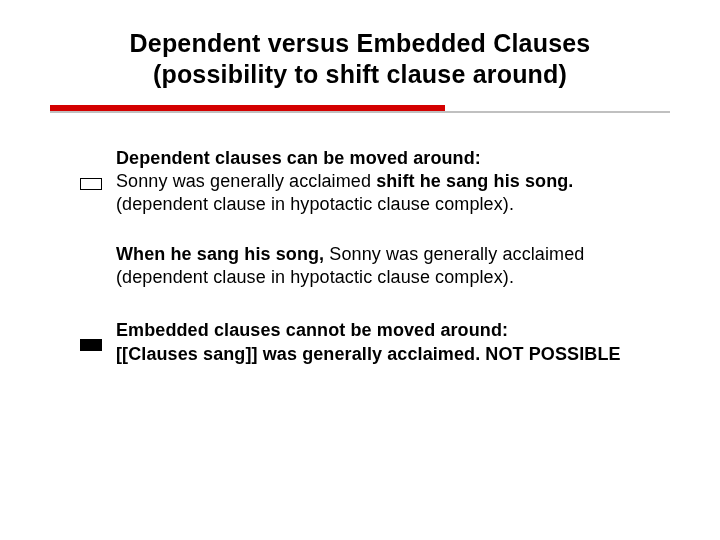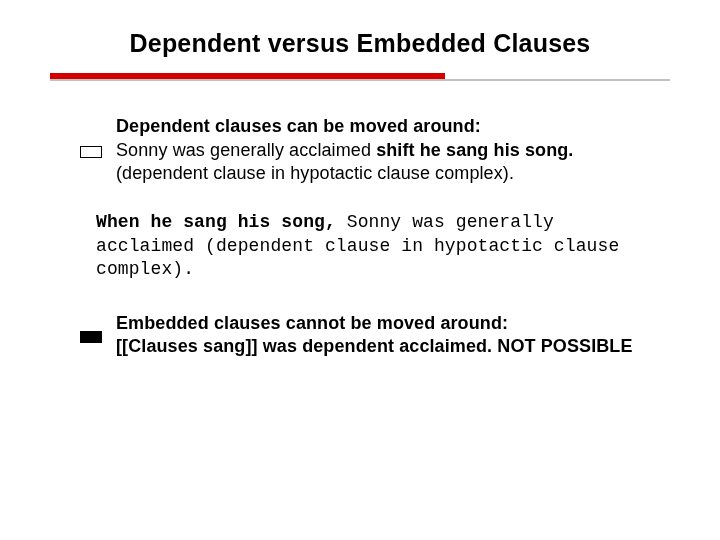--- a/index.html
+++ b/index.html
@@ -62,36 +62,36 @@
   }
   .marker-filled {
     background: #000;
   }
   .item-text {
     font-size: 18px;
     line-height: 1.3;
     letter-spacing: 0.1px;
   }
   .continuation {
-    margin-left: 16px;
+    margin-left: 36px;
     font-size: 18px;
     line-height: 1.3;
     margin-bottom: 30px;
     letter-spacing: 0.1px;
-    font-family: Liberation Mono, monospace;
   }
   .b { font-weight: bold; }
 </style>
 </head>
 <body>
 
 <div class="slide">
 
   <div class="title">
     <span>Dependent versus Embedded Clauses</span><br>
+    <span>(possibility to shift clause around)</span>
   </div>
 
   <div class="rule-wrap">
     <div class="rule-red"></div>
     <div class="rule-grey"></div>
   </div>
 
   <div class="body">
 
     <div class="item">
@@ -103,19 +103,19 @@
     </div>
 
     <div class="continuation">
       <span class="b">When he sang his song, </span><span>Sonny was generally acclaimed (dependent clause in hypotactic clause complex).</span>
     </div>
 
     <div class="item">
       <div class="marker marker-filled"></div>
       <div class="item-text">
         <span class="b">Embedded clauses cannot be moved around:</span><br>
-        <span class="b">[[Clauses sang]]</span><span class="b"> was dependent acclaimed. NOT POSSIBLE</span>
+        <span class="b">[[Clauses sang]]</span><span class="b"> was generally acclaimed. NOT POSSIBLE</span>
       </div>
     </div>
 
   </div>
 
 </div>
 
 </body></html>

